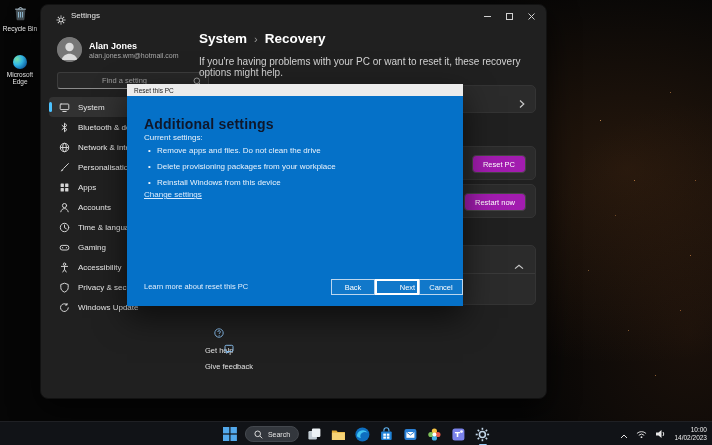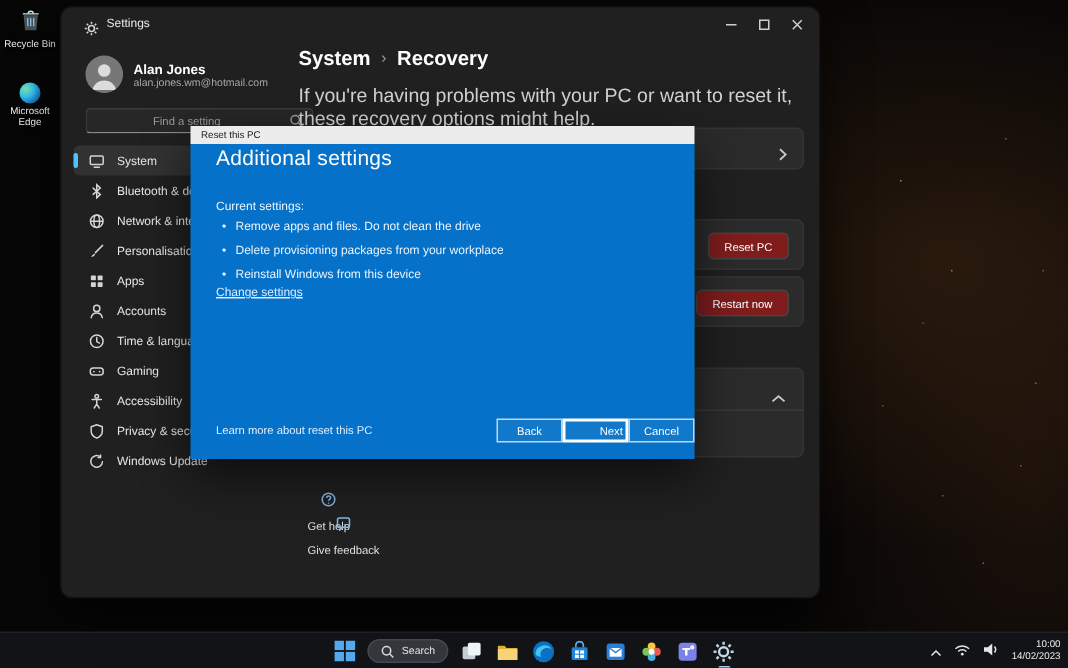--- a/index.html
+++ b/index.html
@@ -42,42 +42,42 @@
 .nav { position:absolute; left:8px; top:92px; width:166px; }
 .nav-item { position:relative; height:20px; display:flex; align-items:center; gap:8px; padding-left:10px;
   border-radius:4px; color:#e6e6e6; font-size:8px; }
 .nav-item.selected { background:#323232; }
 .nav-item.selected::before { content:""; position:absolute; left:0; top:5px; width:3px; height:10px; border-radius:2px; background:#4cc2ff; }
 .nav-icon { width:11px; height:11px; display:block; flex:0 0 auto; }
 
 .crumb { position:absolute; left:158px; top:26px; display:flex; align-items:center; gap:7px; }
 .crumb-root,.crumb-current { font-size:13.5px; font-weight:bold; color:#fff; }
 .crumb-sep { font-size:11px; color:#9a9a9a; }
-.page-desc { position:absolute; left:158px; top:51px; width:334px; font-size:13px; color:#d2d2d2; }
+.page-desc { position:absolute; left:158px; top:51px; width:334px; font-size:10px; color:#d2d2d2; }
 
 .card { position:absolute; left:158px; width:337px; background:#2b2b2b; border:1px solid #343434; border-radius:5px; }
 #card-fix { top:80px; height:28px; }
 #card-reset { top:141px; height:34px; }
 #card-restart { top:179px; height:34px; }
 #card-help { top:240px; height:60px; }
 .help-header { position:absolute; left:0; right:0; top:0; height:28px; border-bottom:1px solid #3a3a3a; }
 .chev-right { position:absolute; right:10px; top:9px; }
 .chev-up { position:absolute; right:11px; top:10px; }
-.card-btn { position:absolute; right:9px; top:8px; height:18px; padding:0 10px; background:#7f1d1d;
+.card-btn { position:absolute; right:9px; top:8px; height:18px; padding:0 10px; background:#a21caf;
   border:1px solid #454545; border-radius:4px; color:#fff; font-size:7.5px; display:flex; align-items:center; }
 
 .footer-link { position:absolute; display:flex; align-items:center; gap:6px; font-size:7.5px; color:#e0e0e0;flex-direction:column; }
 #get-help { left:164px; top:323px; }
 #give-feedback { left:164px; top:339px;align-items:center; }
 
 
 .dialog { position:absolute; left:127px; top:84px; width:336px; height:222px; z-index:5; box-shadow:0 12px 30px rgba(0,0,0,.6); }
 .dialog-titlebar { height:12px; background:#ececec; display:flex; align-items:center; padding-left:7px; font-size:6.5px; color:#222; }
 .dialog-body { position:absolute; top:12px; left:0; right:0; bottom:0; background:#0571c8; color:#eaf3fc; }
-.dlg-heading { position:absolute; left:17px; top:1px; font-size:14px; font-weight:normal; color:#ffffff; letter-spacing:.2px; }
+.dlg-heading { position:absolute; left:17px; top:20px; font-size:14px; font-weight:bold; color:#0f172a; letter-spacing:.2px; }
 .dlg-current { position:absolute; left:17px; top:37px; font-size:8px; }
 .dlg-list { position:absolute; left:21px; top:50px; list-style:none; }
 .dlg-list li { font-size:8px; margin-bottom:7px; padding-left:9px; position:relative; }
 .dlg-list li::before { content:"\2022"; position:absolute; left:0; }
 .dlg-change { position:absolute; left:17px; top:94px; font-size:8px; color:#dcecff; text-decoration:underline; cursor:pointer; }
 .dlg-learn { position:absolute; left:17px; bottom:15px; font-size:7.5px; color:#e2eefc; cursor:pointer; }
 .dlg-buttons { position:absolute; right:0; bottom:11px; display:flex; }
 .dlg-btn { width:44px; height:16px; display:flex; align-items:center; justify-content:center; font-size:7.5px;
   color:#fff; background:rgba(255,255,255,.05); border:1px solid #bcd6ee; cursor:pointer; }
 .dlg-btn.focused { border:2px solid #ffffff;padding-left:21px; }

